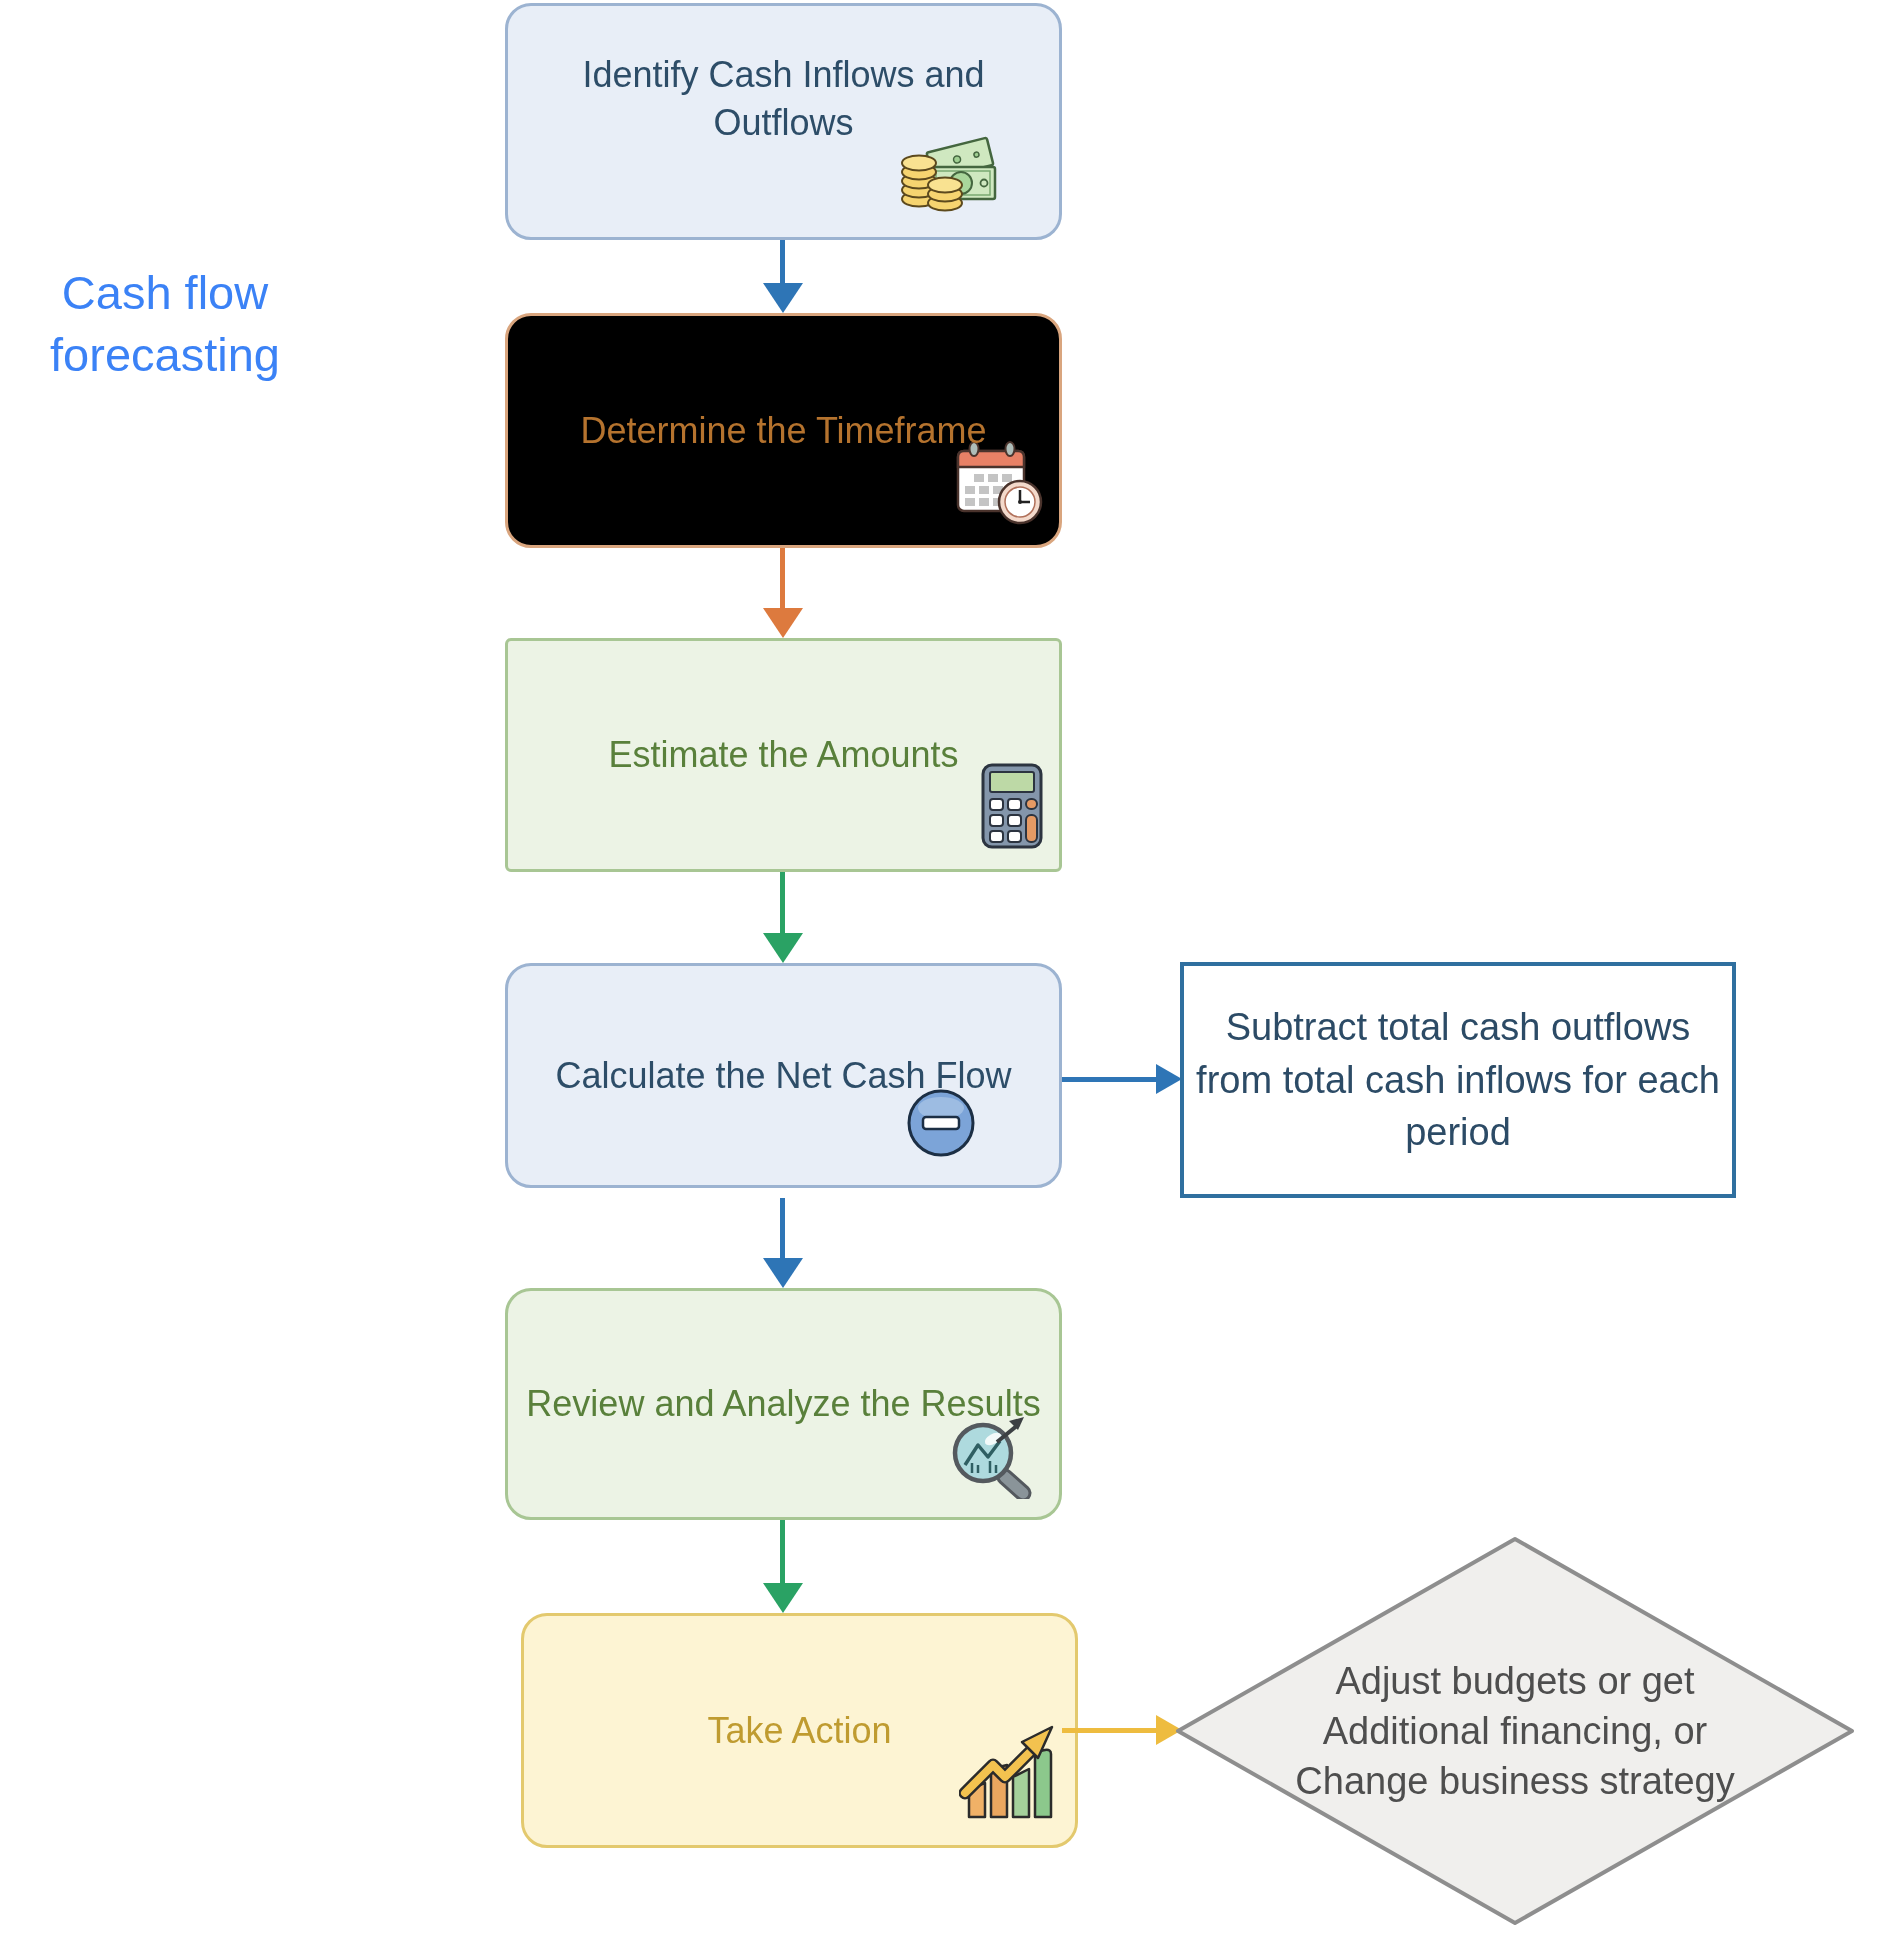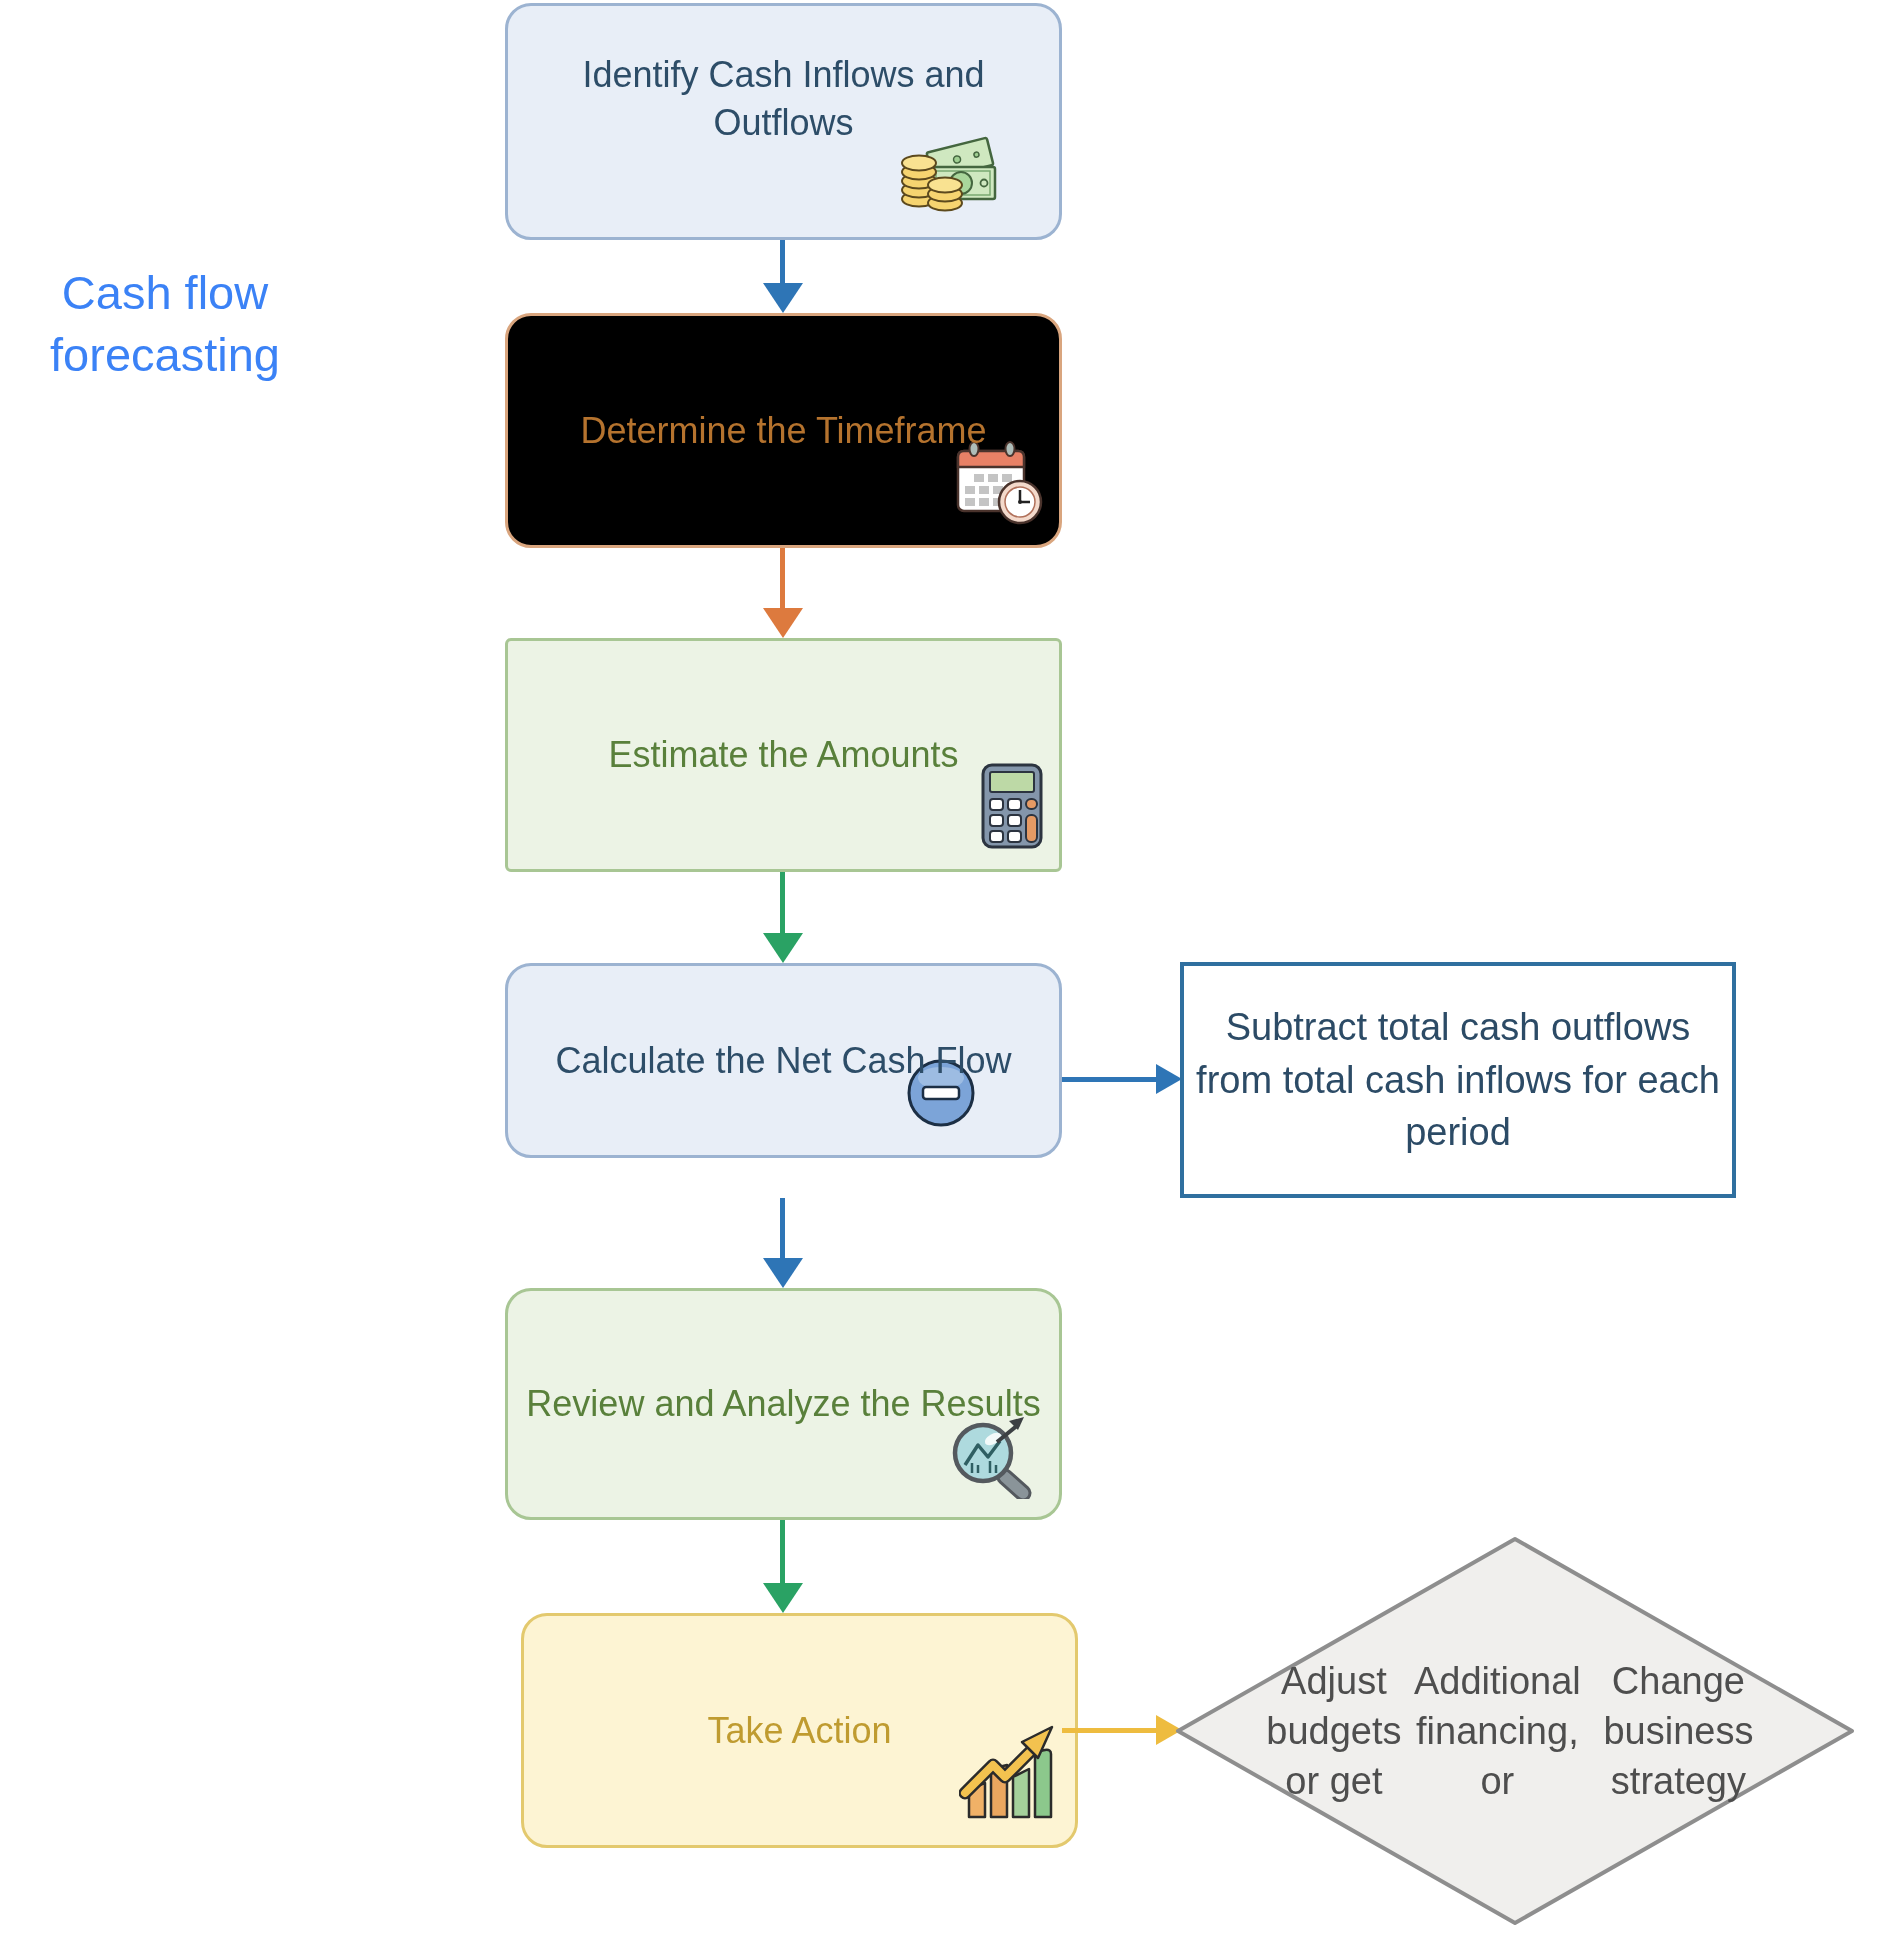--- a/index.html
+++ b/index.html
@@ -39,21 +39,21 @@
   }
   .side-note{
     position:absolute;left:1180px;top:962px;width:556px;height:236px;
     box-sizing:border-box;border:4px solid #2f6f9f;background:#ffffff;
     display:flex;flex-direction:column;align-items:center;justify-content:center;
     text-align:center;font-size:38px;line-height:1.38;color:#2c4b66;
   }
   .diamond-svg{position:absolute;left:1173px;top:1534px;}
   .diamond-text{
     position:absolute;left:1255px;top:1655px;width:520px;height:152px;
-    display:flex;flex-direction:row;align-items:center;justify-content:center;
+    display:flex;flex-direction:column;align-items:center;justify-content:center;
     text-align:center;font-size:38px;line-height:1.32;color:#4e4e4e;
   }
   .note-line{display:block;}
 </style>
 </head>
 <body>
 
 <div id="canvas">
 
   <div class="title">Cash flow forecasting</div>
@@ -144,21 +144,21 @@
         <rect x="45" y="52" width="11" height="27" rx="5" fill="#e59a64" stroke="#2c3440" stroke-width="2"></rect>
       </svg>
     </span>
   </div>
 
   <div class="varrow c-green" style="top:872px;height:91px;">
     <div class="stem" style="height:61px;"></div>
       <div class="head"></div>
   </div>
 
-  <div class="step theme-blue" style="top:963px;height:195px;">
+  <div class="step theme-blue" style="top:963px;height:225px;">
     <div class="lbl">Calculate the Net Cash Flow</div>
     <span class="icon" style="right:82px;bottom:14px;">
       <svg width="72" height="72" viewBox="0 0 72 72">
         <circle cx="36" cy="36" r="32" fill="#7ca4d8" stroke="#1c2f45" stroke-width="3"></circle>
         <ellipse cx="36" cy="21" rx="23" ry="11" fill="#a8c4e6" opacity="0.75"></ellipse>
         <rect x="18" y="30" width="36" height="12" rx="3" fill="#ffffff" stroke="#1c2f45" stroke-width="2.5"></rect>
       </svg>
     </span>
   </div>
 

